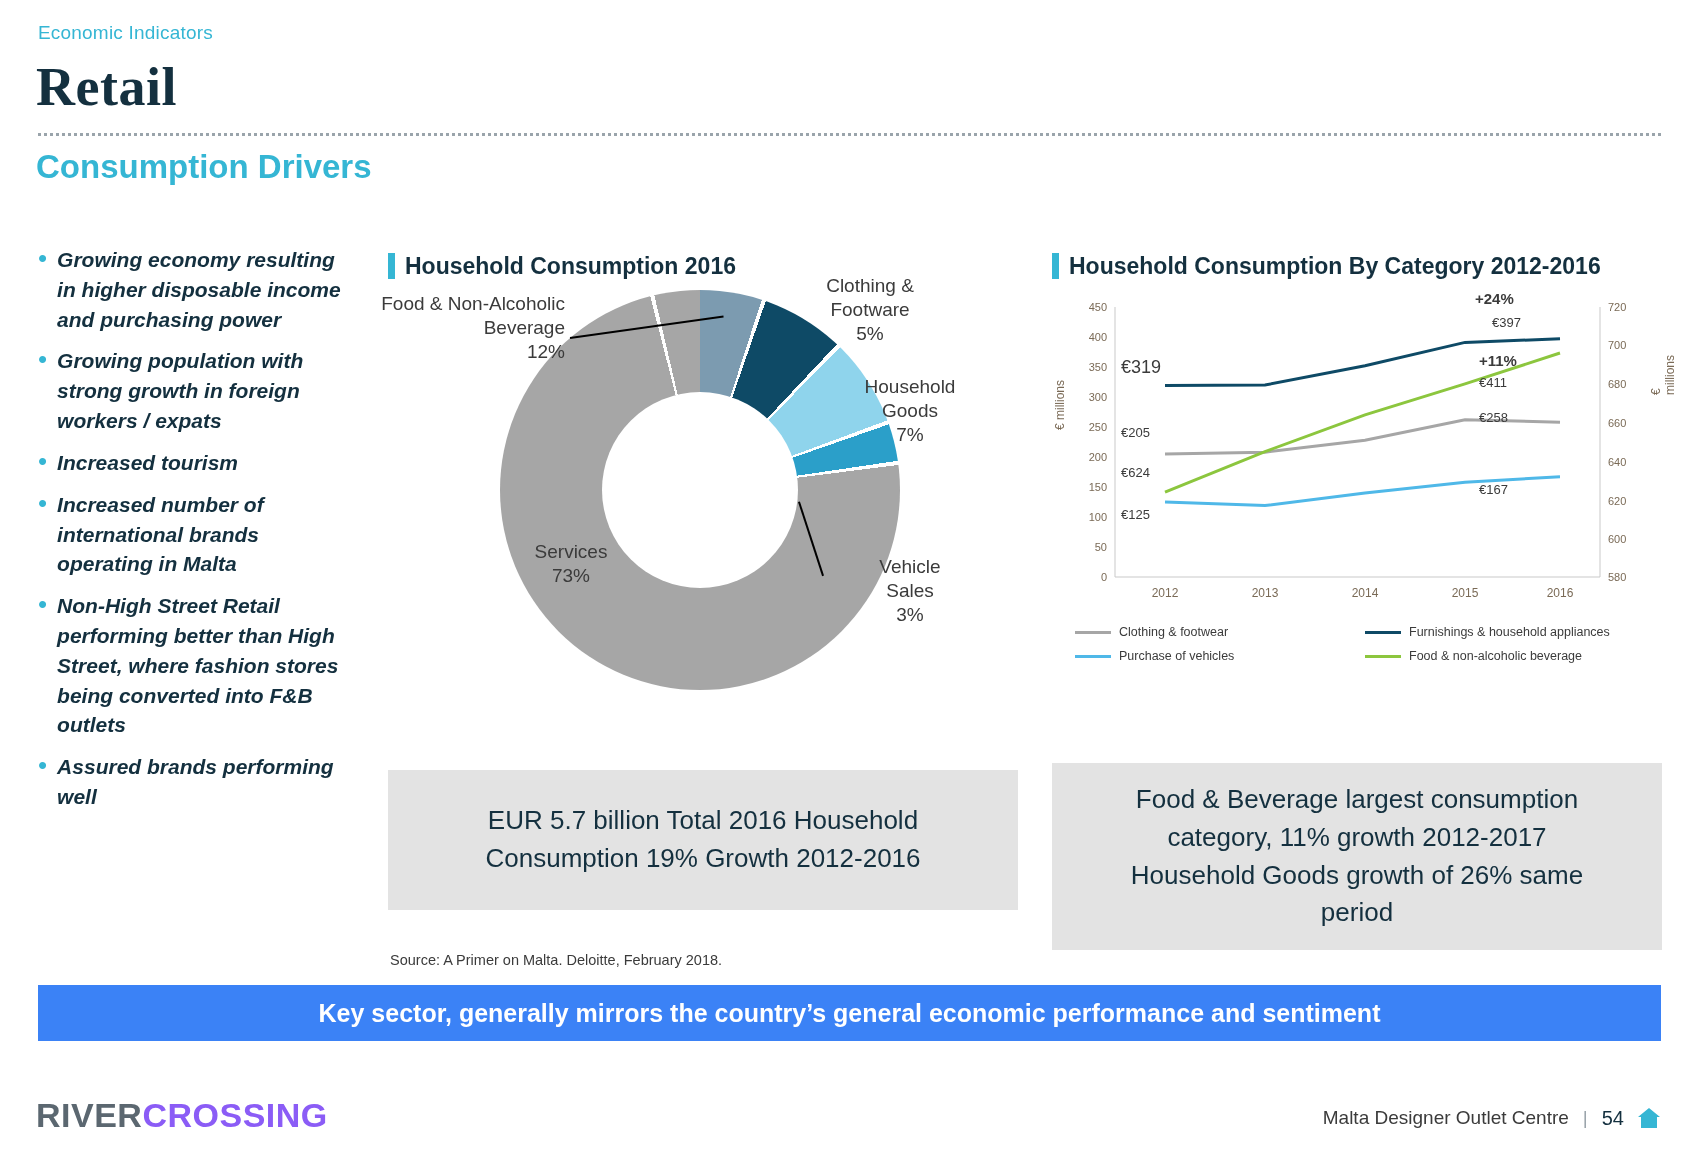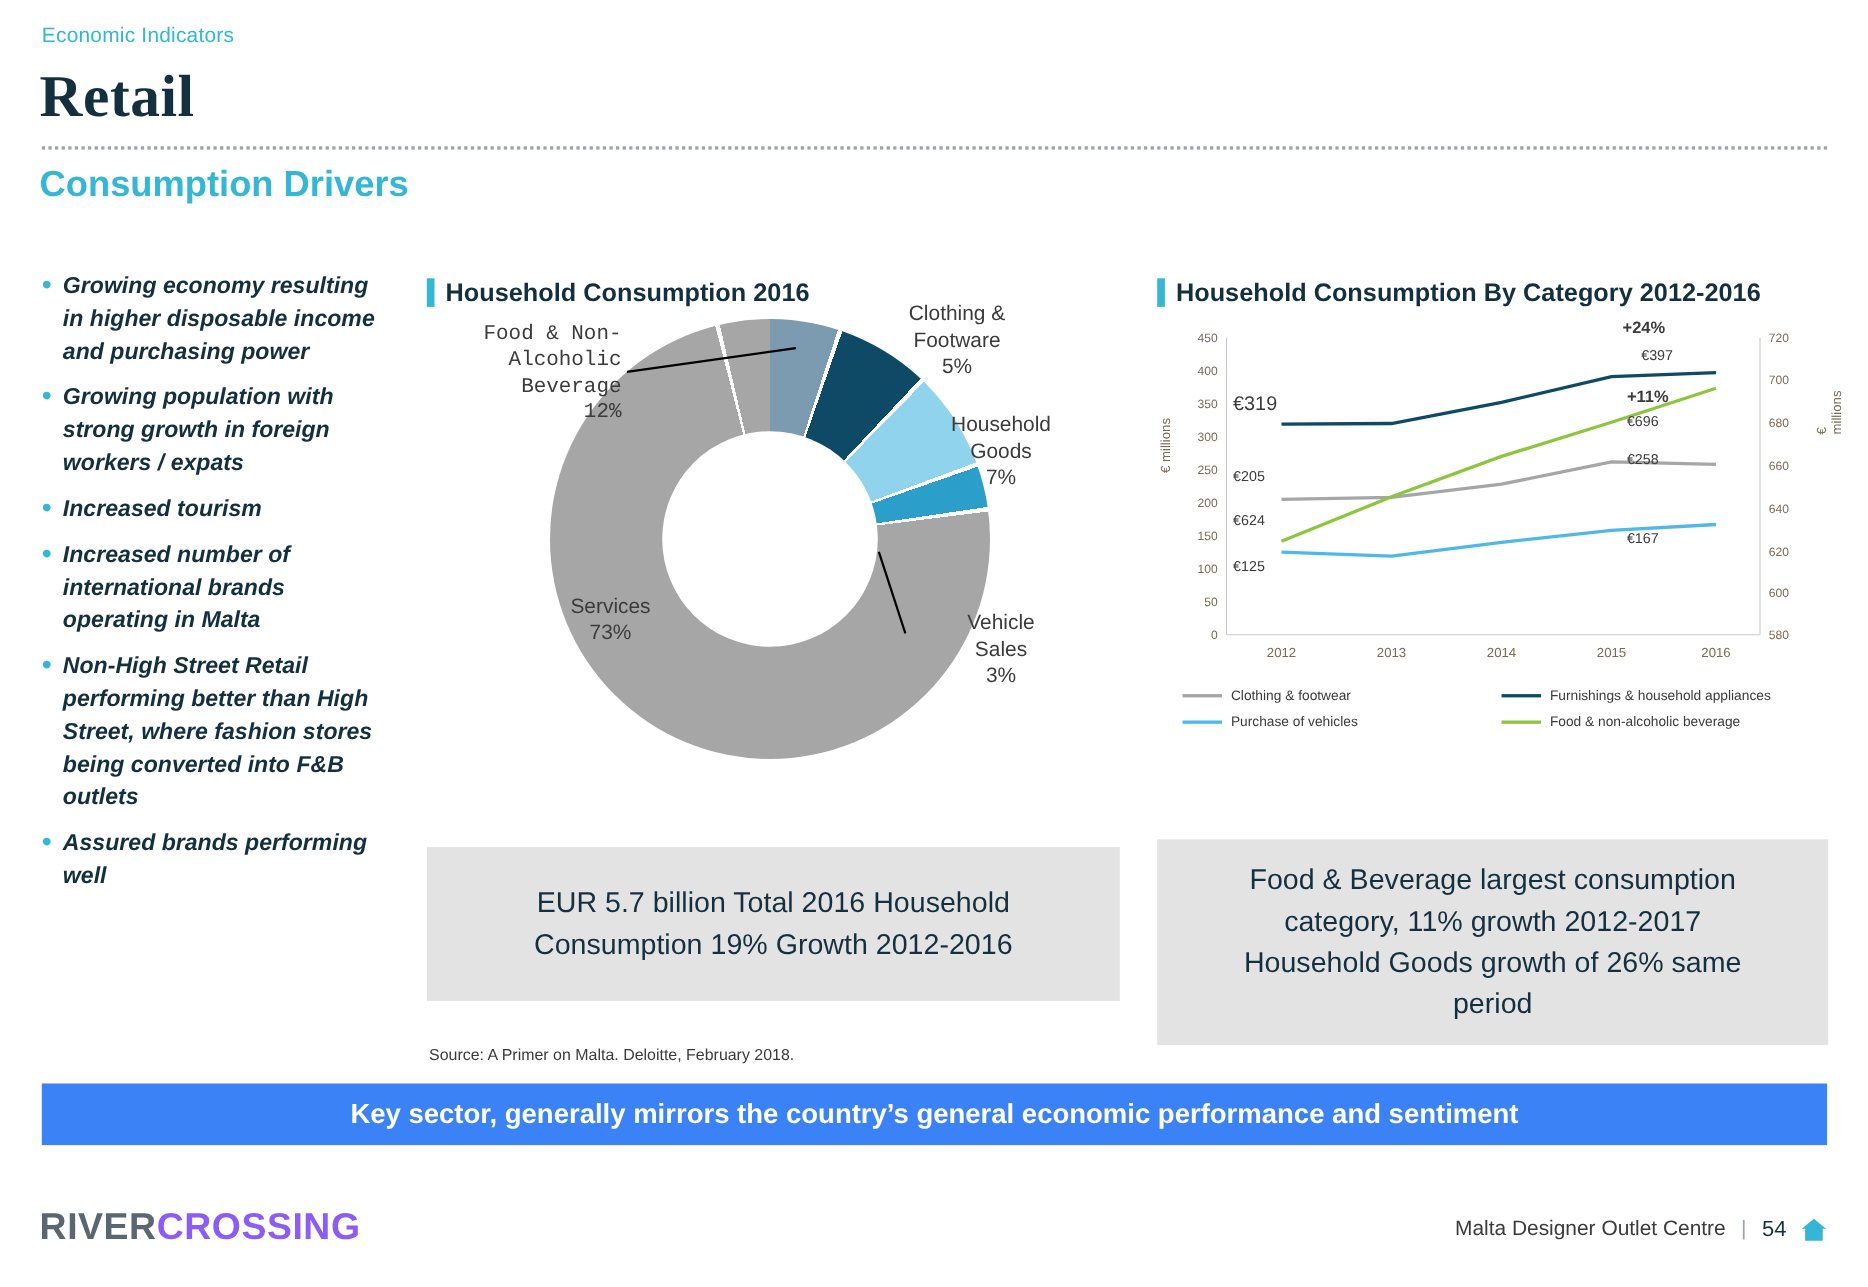--- a/index.html
+++ b/index.html
@@ -194,26 +194,26 @@
       <div>7%</div>
     </div>
 
     <div class="donut-label" style="left:455px; top:265px; width:130px;">
       <div>Vehicle</div>
       <div>Sales</div>
       <div>3%</div>
     </div>
     <div class="leader" style="left:408px; top:212px; width:2px; height:78px; transform:rotate(-18deg); transform-origin: top left;"></div>
 
-    <div class="donut-label" style="left:95px; top:250px; width:140px;">
+    <div class="donut-label" style="left:111px; top:250px; width:140px;">
       <div>Services</div>
       <div>73%</div>
     </div>
 
-    <div class="donut-label" style="left:-45px; top:2px; width:220px; text-align:right;font-family:Liberation Mono, monospace;">
+    <div class="donut-label" style="left:-45px; top:2px; width:220px; text-align:right;">
       <div>Food &amp; Non-Alcoholic</div>
       <div>Beverage</div>
       <div>12%</div>
     </div>
     <div class="leader" style="left:180px; top:47px; width:155px; height:2px; transform:rotate(-8deg); transform-origin: left center;"></div>
   </div>
 
   <div class="panel-head" style="left:1052px; top:253px;">
     <span class="bar"></span>
     <span class="ttl">Household Consumption By Category 2012-2016</span>
@@ -271,21 +271,21 @@
     <div class="lc-axis-label" style="left:594px; top:100px; transform:rotate(-90deg); transform-origin:left top;">€ millions</div>
 
     
     <div class="lc-axis-label" style="left:66px; top:62px; font-size:18px; color:#3b3b3b;">€319</div>
     <div class="lc-axis-label" style="left:66px; top:130px; font-size:13px; color:#3b3b3b;">€205</div>
     <div class="lc-axis-label" style="left:66px; top:170px; font-size:13px; color:#3b3b3b;">€624</div>
     <div class="lc-axis-label" style="left:66px; top:212px; font-size:13px; color:#3b3b3b;">€125</div>
     <div class="lc-axis-label" style="left:420px; top:-5px; font-size:15px; font-weight:bold; color:#3b3b3b;">+24%</div>
     <div class="lc-axis-label" style="left:437px; top:20px; font-size:13px; color:#3b3b3b;">€397</div>
     <div class="lc-axis-label" style="left:424px; top:57px; font-size:15px; font-weight:bold; color:#3b3b3b;">+11%</div>
-    <div class="lc-axis-label" style="left:424px; top:80px; font-size:13px; color:#3b3b3b;">€696</div>
+    <div class="lc-axis-label" style="left:424px; top:80px; font-size:13px; color:#3b3b3b;">€411</div>
     <div class="lc-axis-label" style="left:424px; top:115px; font-size:13px; color:#3b3b3b;">€258</div>
     <div class="lc-axis-label" style="left:424px; top:187px; font-size:13px; color:#3b3b3b;">€167</div>
   </div>
 
   <div class="lc-legend">
     <div class="row">
       <div class="item">
         <span class="swatch" style="background:#a6a6a6"></span>
         <span>Clothing &amp; footwear</span>
       </div>

